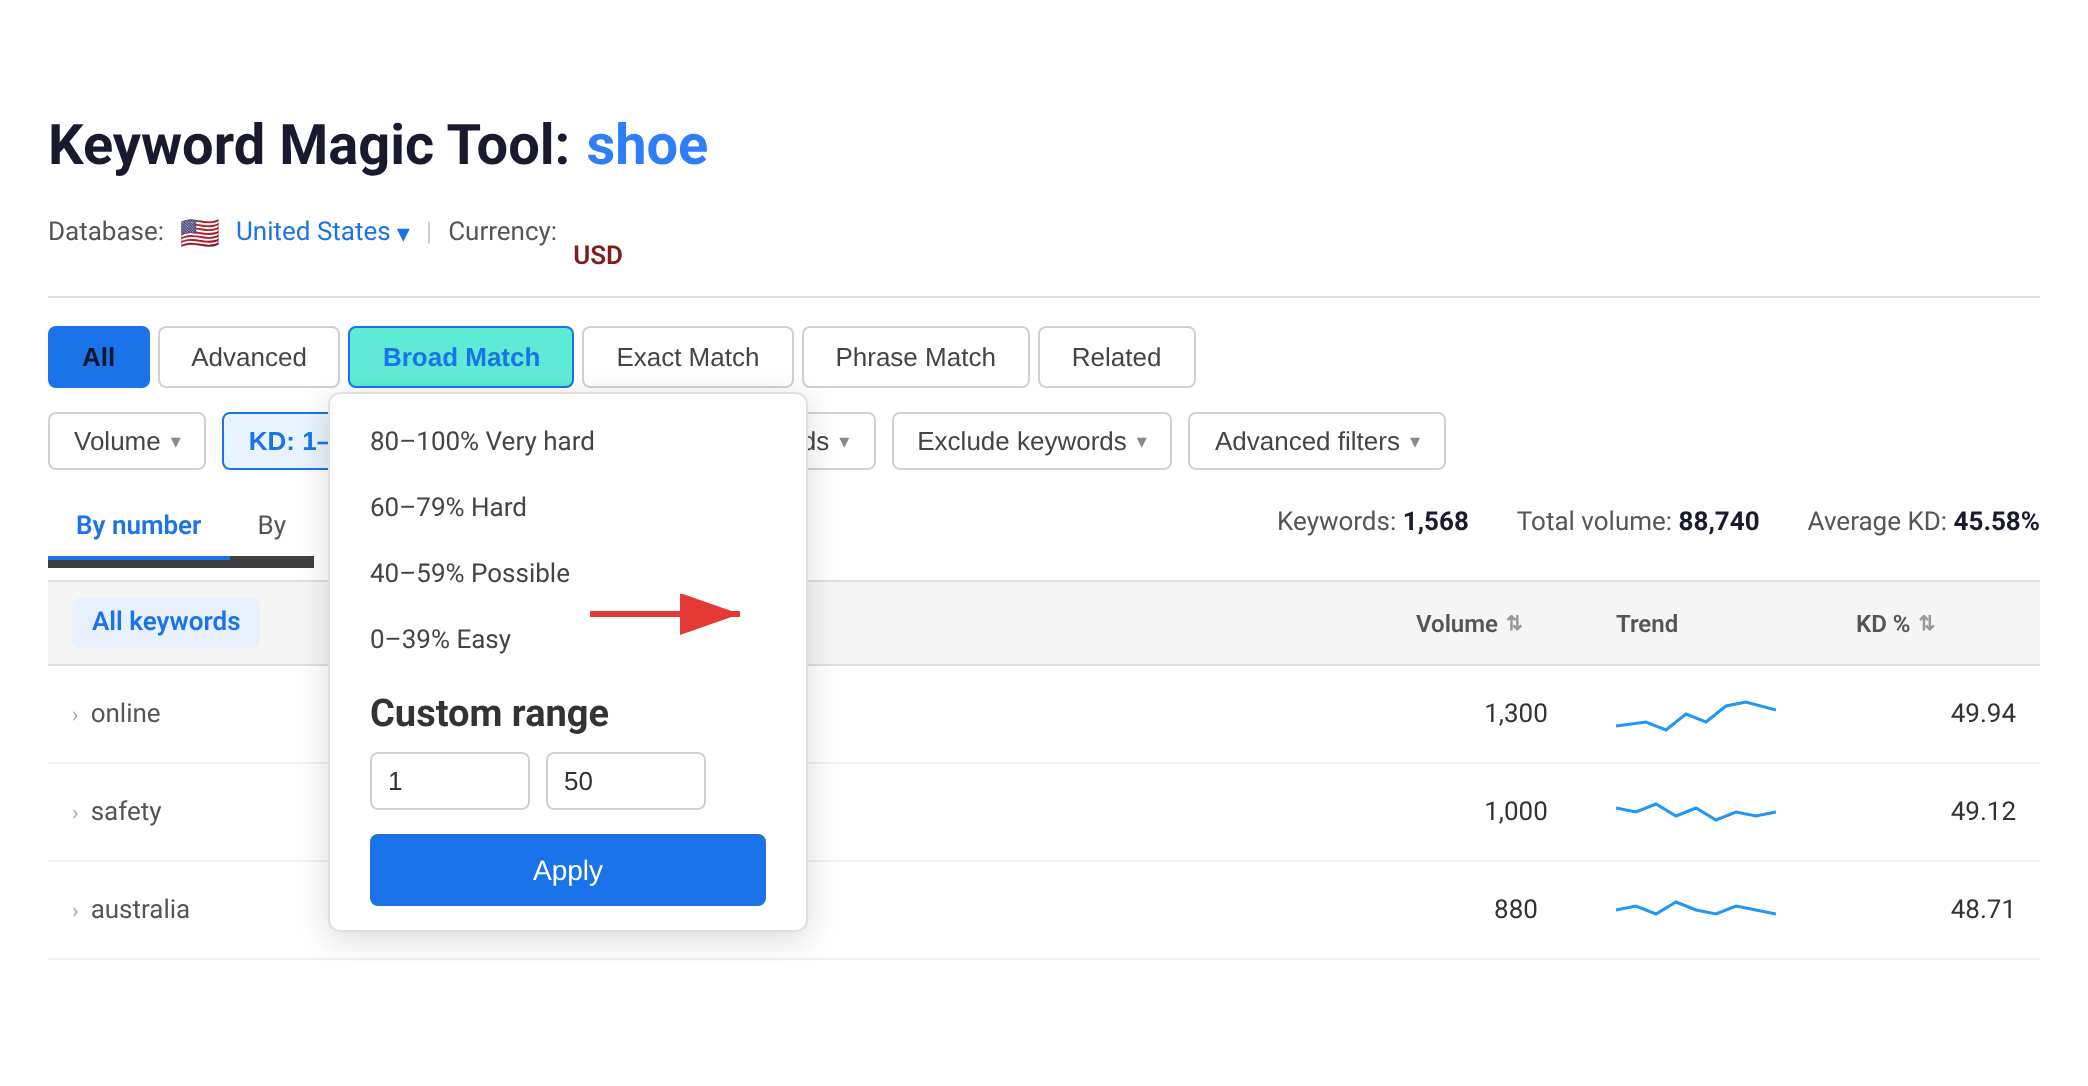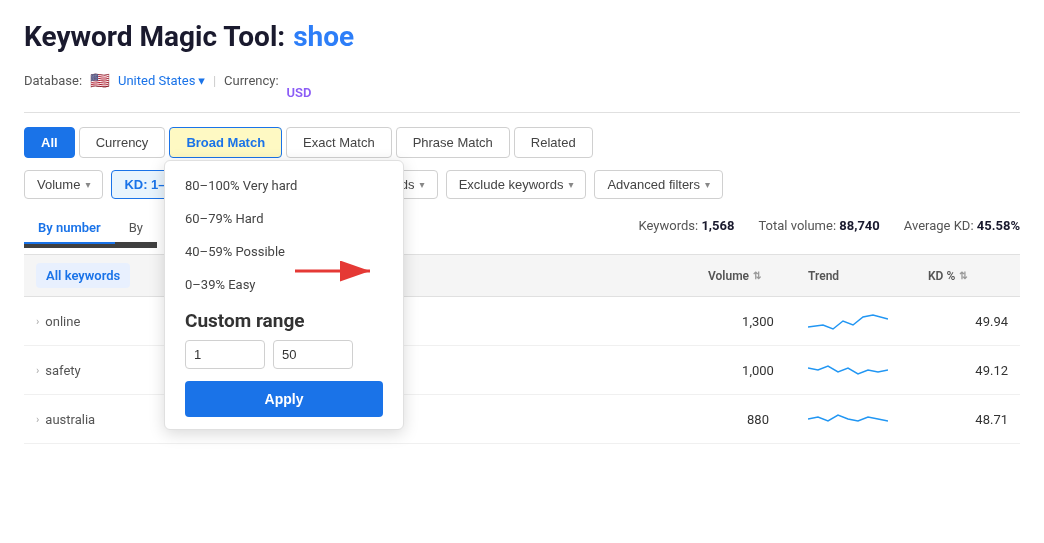--- a/index.html
+++ b/index.html
@@ -16,20 +16,21 @@
     .page-container {
       padding: 20px 24px 0 24px;
     }
 
     
     .header {
       display: flex;
       align-items: flex-start;
       gap: 8px;
       margin-bottom: 8px;
+      margin-top: 36px;
     }
     .header-title-black {
       font-size: 28px;
       font-weight: 700;
       color: #1a1a2e;
     }
     .header-title-blue {
       font-size: 28px;
       font-weight: 700;
       color: #2d7ef8;
@@ -50,21 +51,21 @@
       color: #1a73e8;
       text-decoration: none;
       display: flex;
       align-items: center;
       gap: 3px;
     }
     .meta-row .separator {
       color: #ccc;
     }
     .meta-row .currency-val {
-      color: #8b5cf6;
+      color: #7f1d1d;
       font-weight: 600;
       margin-top: 24px;
     }
 
     .divider {
       border: none;
       border-top: 1px solid #e0e0e0;
       margin-bottom: 14px;
     }
 
@@ -78,29 +79,29 @@
       padding: 7px 16px;
       border-radius: 4px;
       border: 1px solid #d0d0d0;
       background: #fff;
       cursor: pointer;
       font-size: 13px;
       color: #444;
       font-weight: 500;
     }
     .tab-btn.active {
-      background: #fef9c3;
+      background: #5eead4;
       border-color: #1a73e8;
       color: #1a73e8;
       font-weight: 600;
     }
     .tab-btn.all-active {
       background: #1a73e8;
       border-color: #1a73e8;
-      color: #ffffff;
+      color: #0f172a;
       font-weight: 600;
     }
 
     
     .filter-row {
       display: flex;
       align-items: center;
       gap: 8px;
       margin-bottom: 14px;
       position: relative;
@@ -302,21 +303,21 @@
       border-radius: 4px;
       font-size: 13px;
       color: #333;
     }
     .apply-btn {
       margin: 4px 20px 0 20px;
       width: calc(100% - 40px);
       padding: 10px;
       background: #1a73e8;
       color: #fff;
-      font-weight: 700;
+      font-weight: 400;
       font-size: 14px;
       border: none;
       border-radius: 4px;
       cursor: pointer;
       display: block;
       text-align: center;
     }
 
     
     .red-arrow {
@@ -356,21 +357,21 @@
     </a>
     <span class="separator">|</span>
     <span>Currency:</span>
     <span class="currency-val">USD</span>
   </div>
 
   <hr class="divider">
 
   <div class="tabs-row">
     <button class="tab-btn all-active">All</button>
-    <button class="tab-btn">Currency</button>
+    <button class="tab-btn">Advanced</button>
     <button class="tab-btn active">Broad Match</button>
     <button class="tab-btn">Exact Match</button>
     <button class="tab-btn">Phrase Match</button>
     <button class="tab-btn">Related</button>
   </div>
 
   <div class="filter-row">
     <button class="filter-btn">
       <span>Volume</span>
       <span class="chevron">▾</span>

